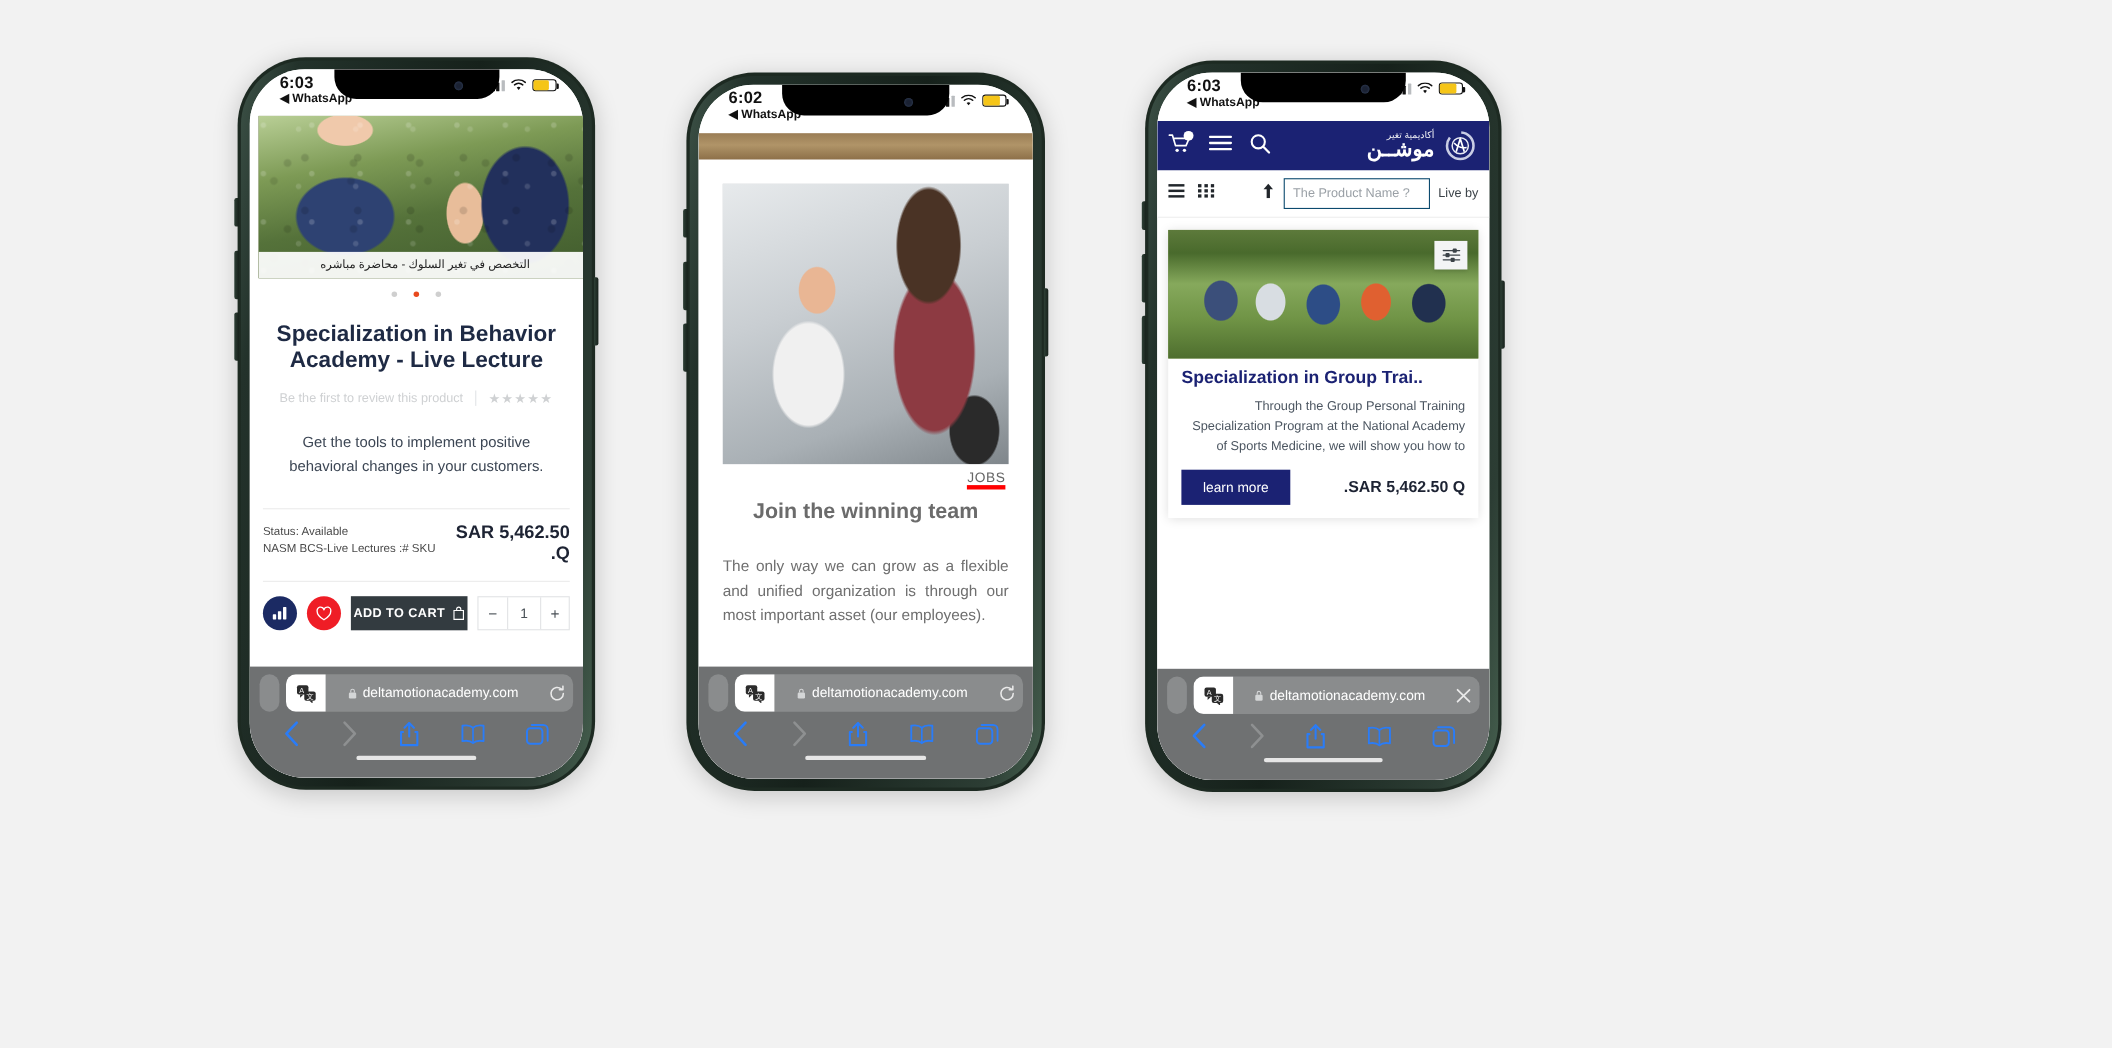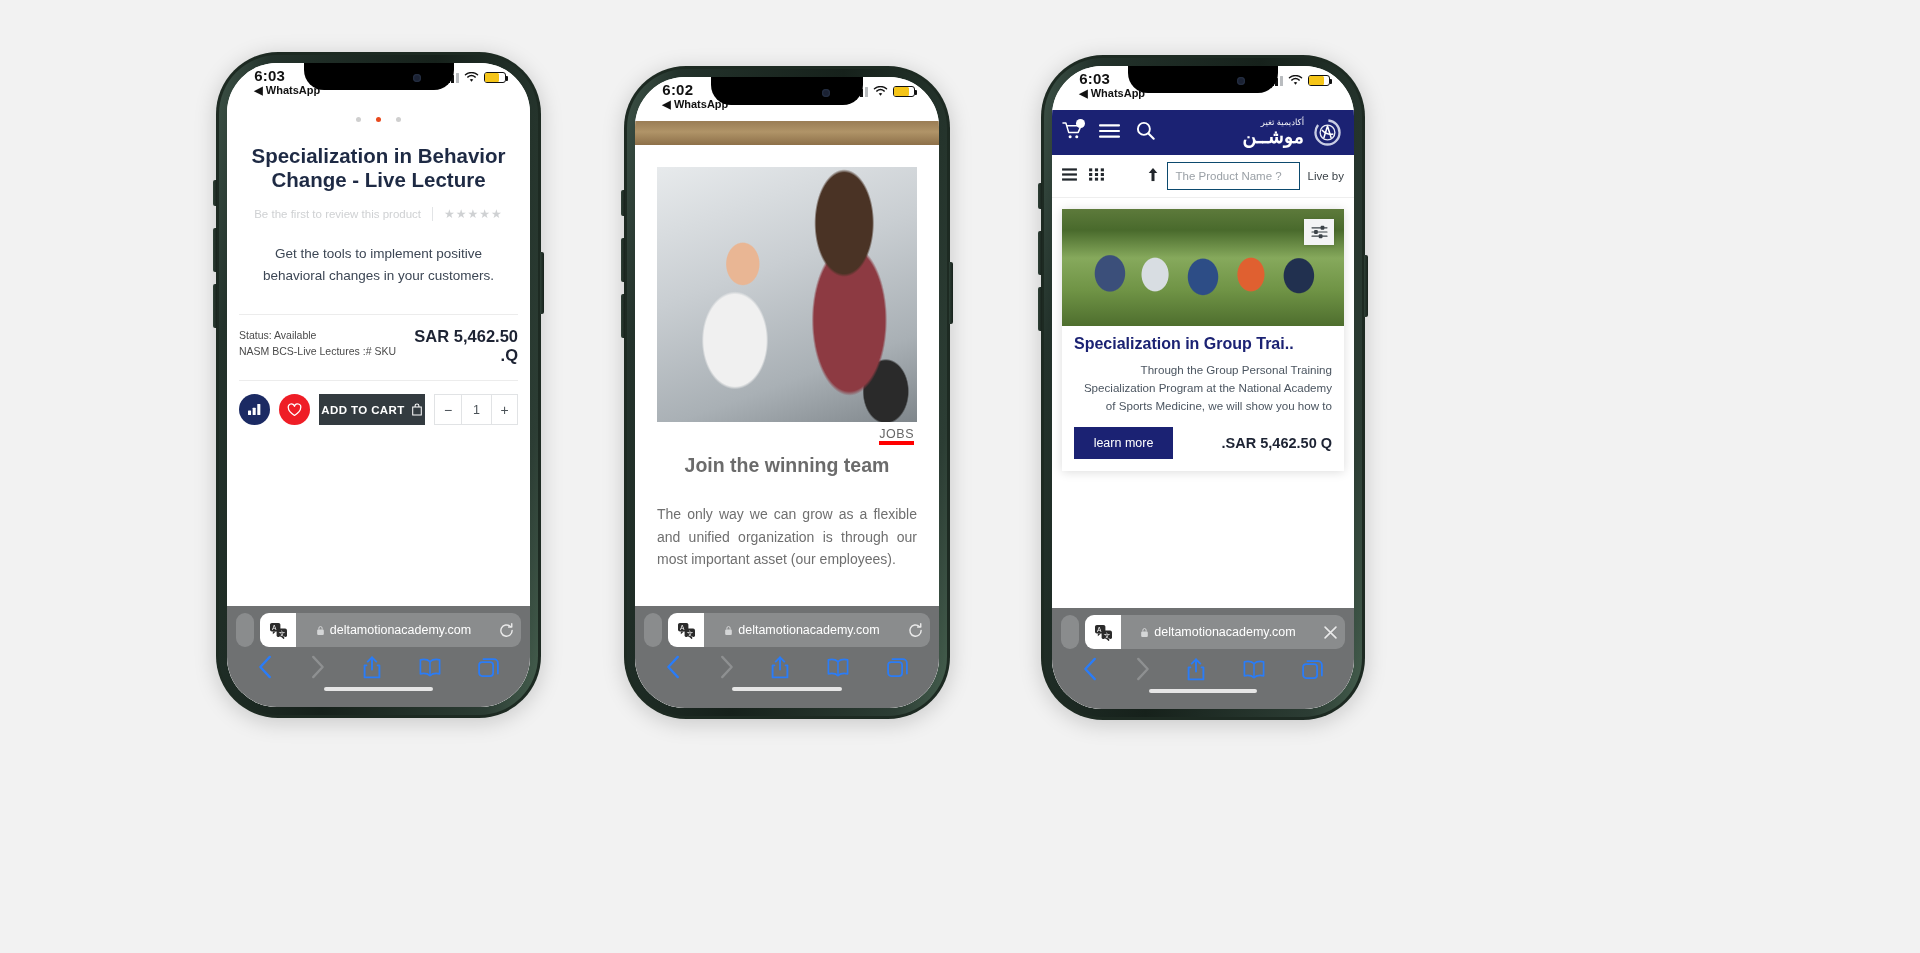--- a/index.html
+++ b/index.html
@@ -197,28 +197,33 @@
               <i style="width:72%"></i>
             </div>
         </div>
       </div>
       <div class="notch" style="width:150px; height:27px;">
         <div class="cam"></div>
       </div>
 
       <div class="page" style="top:42px; bottom:0;">
 
+        <div class="hero" style="height:148px; margin:0 8px;">
+          <div class="gphoto"></div>
+            <div class="grain"></div>
+          <div class="hero-caption" style="height:24px; line-height:24px; font-size:10.5px;">التخصص في تغير السلوك - محاضرة مباشره</div>
+        </div>
 
         <div class="dots" style="margin-top:12px;">
           <i></i>
           <i class="on"></i>
           <i></i>
         </div>
 
-        <div class="p-title" style="font-size:20.5px; margin:22px 22px 0;">Specialization in Behavior Change - Live Lecture</div>
+        <div class="p-title" style="font-size:20.5px; margin:22px 22px 0;">Specialization in Behavior Academy - Live Lecture</div>
 
         <div class="p-review" style="margin-top:15px;">
           <span style="font-size:11.5px;">Be the first to review this product</span>
           <span class="sep-v" style="height:14px;"></span>
           <span class="stars" style="font-size:12px;">★★★★★</span>
         </div>
 
         <div class="p-desc" style="font-size:13.5px; margin:22px 18px 0;">Get the tools to implement positive behavioral changes in your customers.</div>
 
         <div class="hr" style="margin:27px 12px 0;"></div>

